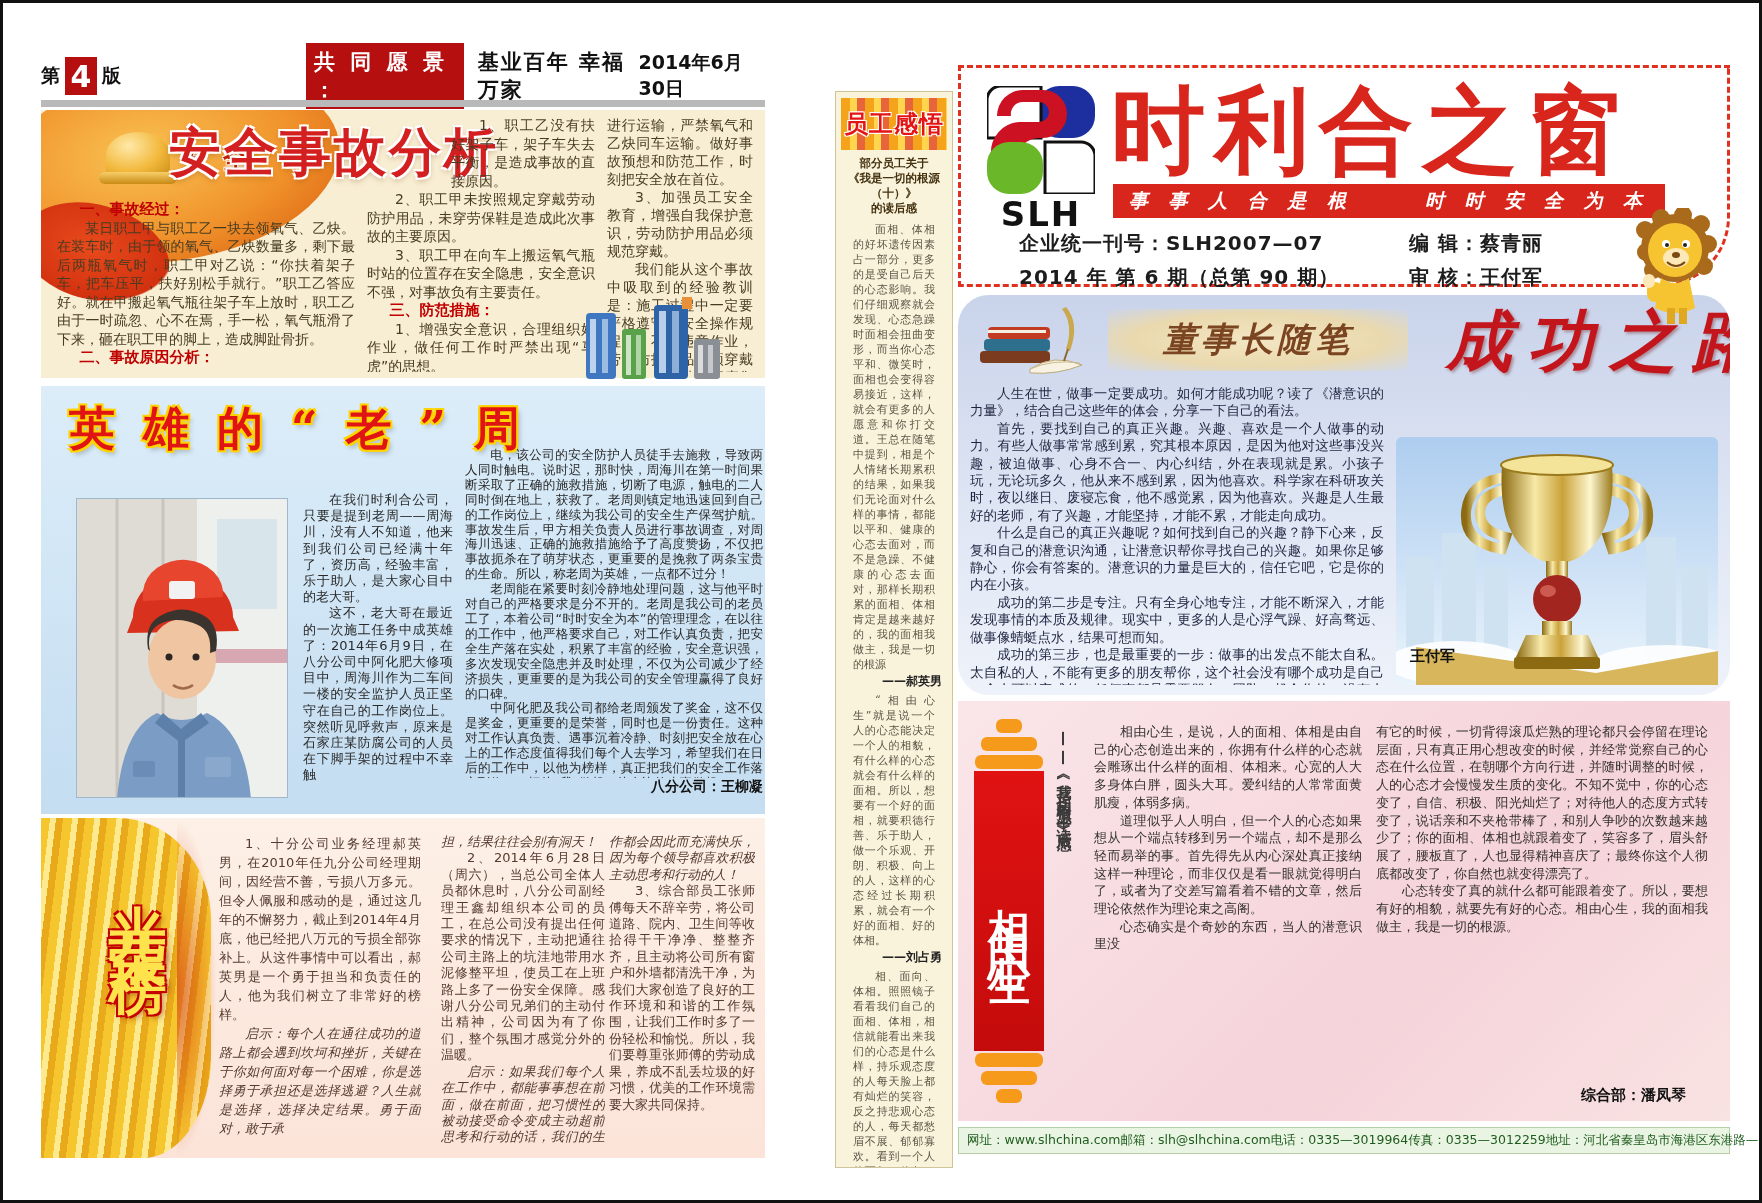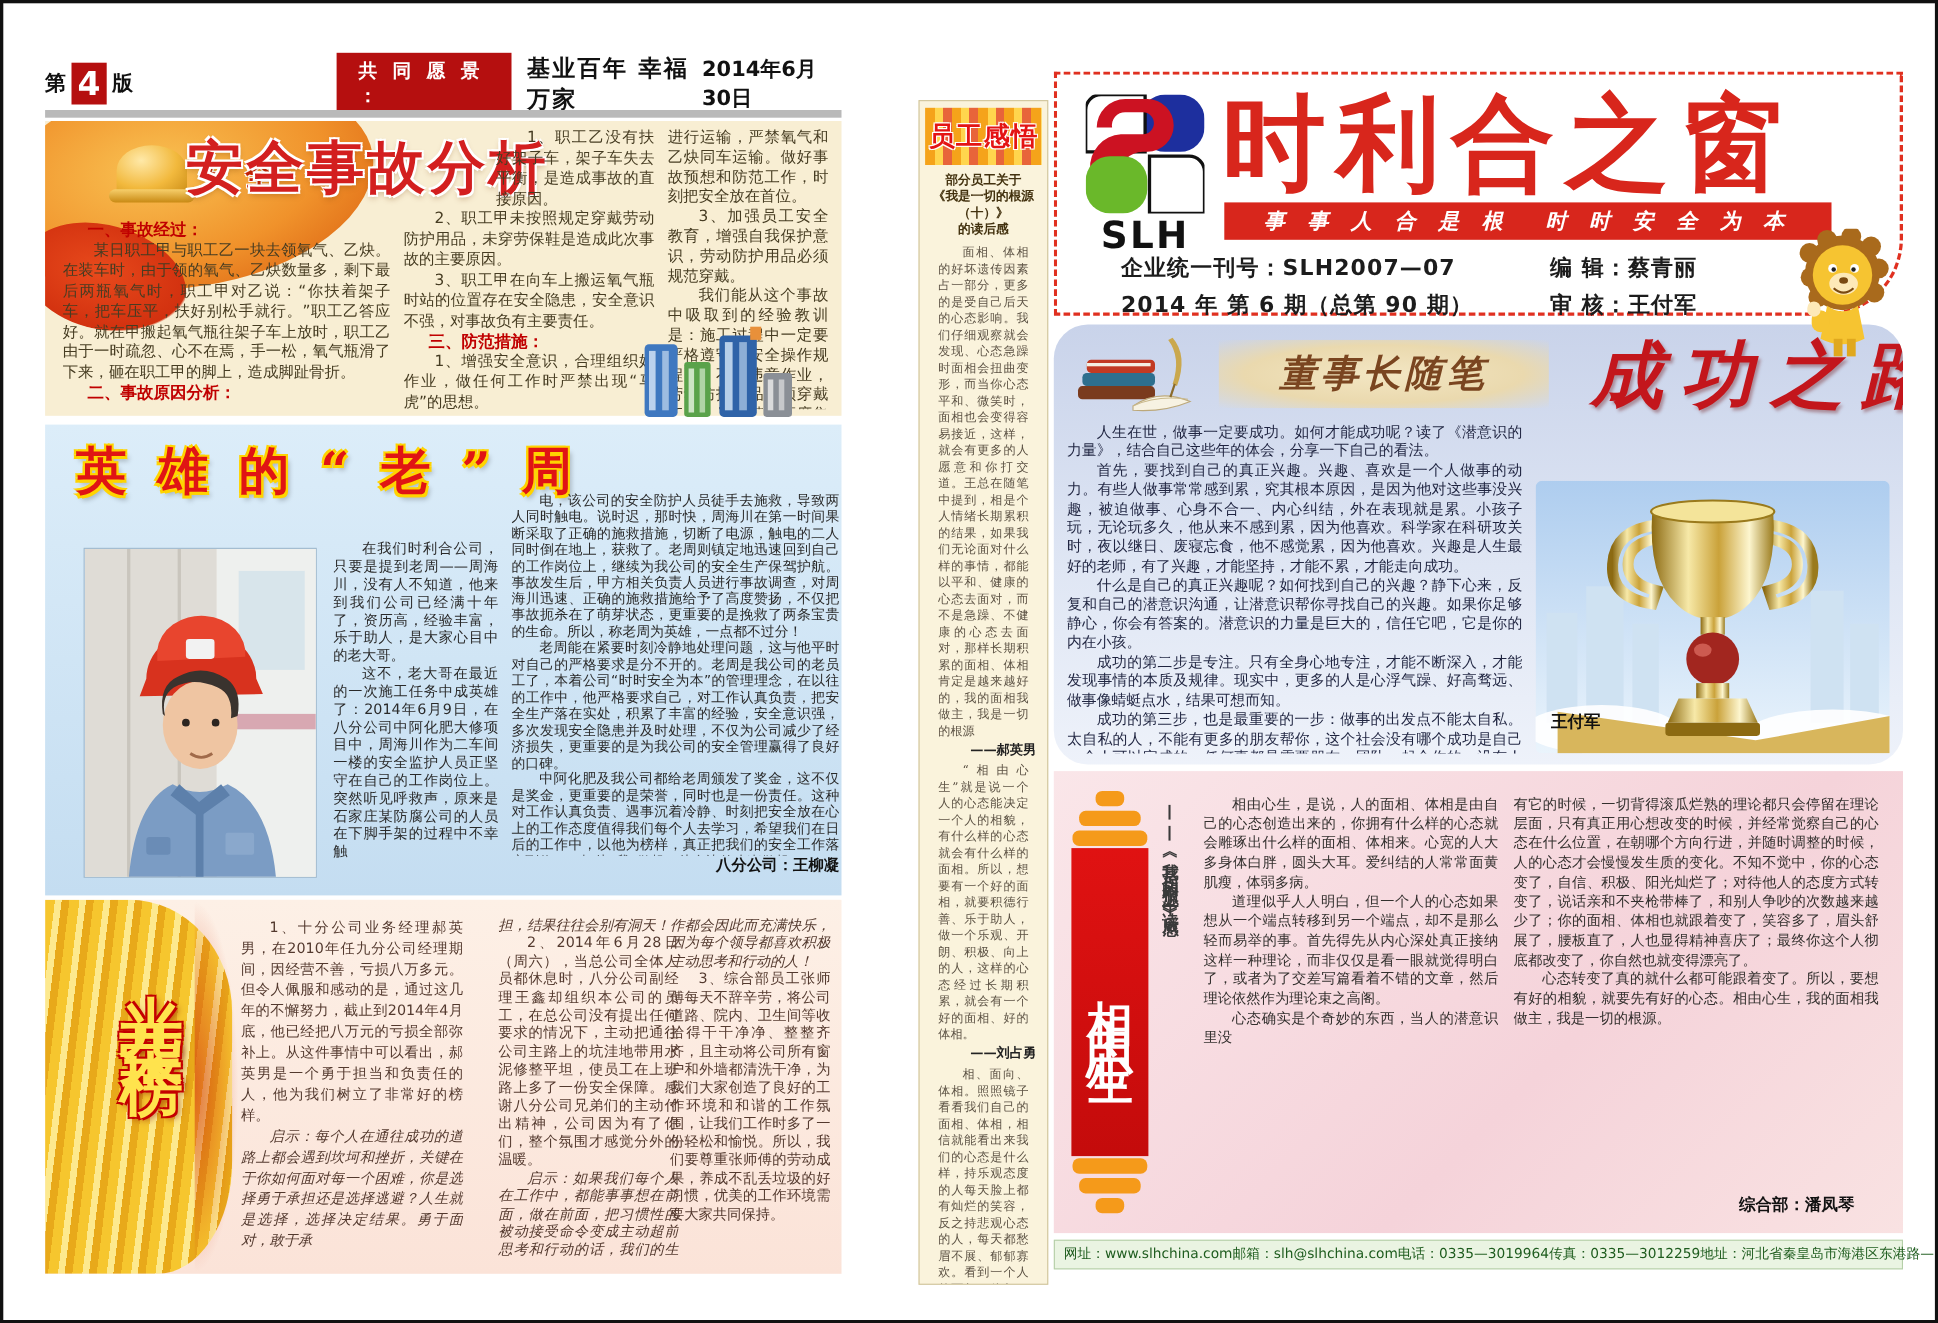--- a/index.html
+++ b/index.html
@@ -8,22 +8,22 @@
   .page { position:relative; width:1762px; height:1203px; background:#ffffff;
           border:3px solid #111; overflow:hidden; }
 
   
   .hdr { position:absolute; left:38px; top:50px; width:724px; height:46px;
          display:flex; align-items:center; }
   .hdr .pageno { display:flex; align-items:center; gap:5px; font-weight:bold; font-size:19px; color:#111;}
   .pageno .numbox { background:#b50f0f; color:#fff; font-size:30px; font-weight:bold;
                     width:32px; height:38px; display:flex; align-items:center; justify-content:center; }
   .hdr .vision { display:flex; align-items:center; margin-left:185px; }
-  .vision .vlabel { background:#b50f0f; color:#fff; font-weight:bold; font-size:17px;
-                    padding:5px 20px; letter-spacing:4px; }
+  .vision .vlabel { background:#b50f0f; color:#fff; font-weight:bold; font-size:21px;
+                    padding:5px 8px; letter-spacing:4px; }
   .vision .vtext { font-weight:bold; font-size:21px; color:#111; margin-left:14px; letter-spacing:2px;}
   .hdr .date { margin-left:auto; font-weight:bold; font-size:19px; color:#111; }
   .hdr-rule { position:absolute; left:38px; top:97px; width:724px; height:7px; background:#b9b9b9; }
 
   
   .safety { position:absolute; left:38px; top:107px; width:724px; height:268px;
             background:#f8eed3; overflow:hidden; }
   .brush { position:absolute; left:-30px; top:-35px; width:330px; height:185px;
            background:radial-gradient(ellipse at 40% 40%, #f9c152 0%, #f0922b 55%, #e06d17 85%, transparent 86%);
            border-radius:45% 55% 60% 40%; transform:rotate(-8deg); }
@@ -78,21 +78,21 @@
              border-radius:0 55% 40% 0/0 30% 30% 0; }
   .curtain::after { content:""; position:absolute; right:-6px; top:0; width:40px; height:340px;
                     background:radial-gradient(ellipse at left,#d33a12aa,transparent 70%); }
   .honor-title { position:absolute; left:58px; top:40px; writing-mode:vertical-rl; text-orientation:upright;
                  font-size:58px; font-weight:bold; font-family:"DejaVu Serif", serif; color:#ffe34d; letter-spacing:26px;
                  text-shadow:2px 2px 0 #c40000,-2px -2px 0 #c40000,2px -2px 0 #c40000,-2px 2px 0 #c40000,3px 3px 6px rgba(120,0,0,.5); }
   .hn-col { position:absolute; top:16px; font-size:13px; color:#53392e; text-align:justify; overflow:hidden; height:312px; }
   .hn-col p { text-indent:2em; }
   .hn-tip { font-family:"DejaVu Serif", serif; font-style:italic; }
   .hn-col1 { left:178px; width:202px; line-height:19px; }
-  .hn-col2 { left:412px; width:164px; line-height:16.4px; }
+  .hn-col2 { left:400px; width:164px; line-height:16.4px; }
   .hn-col3 { left:568px; width:146px; line-height:16.4px; }
 
   
   .staff { position:absolute; left:832px; top:88px; width:118px; height:1077px;
            background:#faf3dc; border:1px solid #cfc49a; overflow:hidden; }
   .staff-hdr { margin:6px 5px 4px 5px; height:52px;
                background:repeating-linear-gradient(90deg,#f5a31a 0 9px,#ffd54d 9px 16px,#e8643a 16px 24px);
                display:flex; align-items:center; justify-content:center; }
   .staff-hdr span { font-size:24px; font-weight:bold; color:#e41414; letter-spacing:1px;
                     font-family:"DejaVu Serif", serif;
@@ -111,21 +111,21 @@
 
   
   .mast { position:absolute; left:955px; top:62px; width:772px; height:222px;
           border:3px dashed #e03020; border-radius:0 0 70px 0; background:#fff; }
   .logo { position:absolute; left:26px; top:18px; width:108px; height:108px; }
   .logo-slh { position:absolute; left:26px; top:126px; width:108px; text-align:center;
               font-size:34px; font-weight:bold; color:#111; letter-spacing:2px; }
   .mast-title { position:absolute; left:150px; top:0px; font-size:94px; font-weight:bold;
                 font-family:"DejaVu Serif", serif; color:#d8261c; letter-spacing:10px; white-space:nowrap; }
   .mast-bar { position:absolute; left:152px; top:116px; width:552px; height:34px; background:#d8261c;
-              color:#fff; display:flex; align-items:center; justify-content:space-between; padding:0 36px;
+              color:#fff; display:flex; align-items:center; justify-content:space-between; padding:0 16px;
               font-size:19px; font-weight:bold; font-style:italic; letter-spacing:7px;
               font-family:"DejaVu Serif", serif; }
   .mast-info { position:absolute; left:58px; top:158px; width:640px; }
   .mast-info .row { display:flex; }
   .mast-info div { font-size:20px; font-weight:bold; color:#1c1c1c; letter-spacing:1px; line-height:34px; }
   .mi-left { width:390px; }
   .lion { position:absolute; right:8px; top:140px; width:88px; height:118px; z-index:4; }
 
   
   .success { position:absolute; left:955px; top:292px; width:772px; height:400px;

